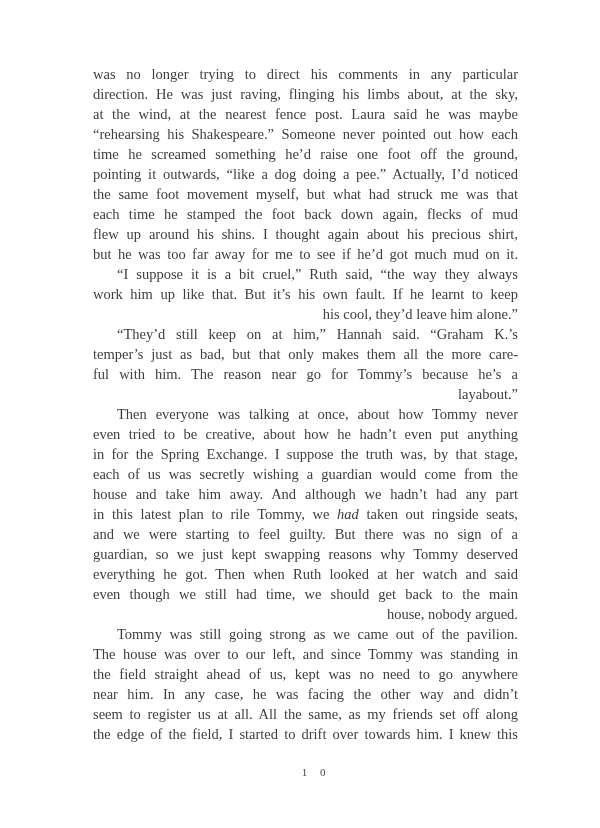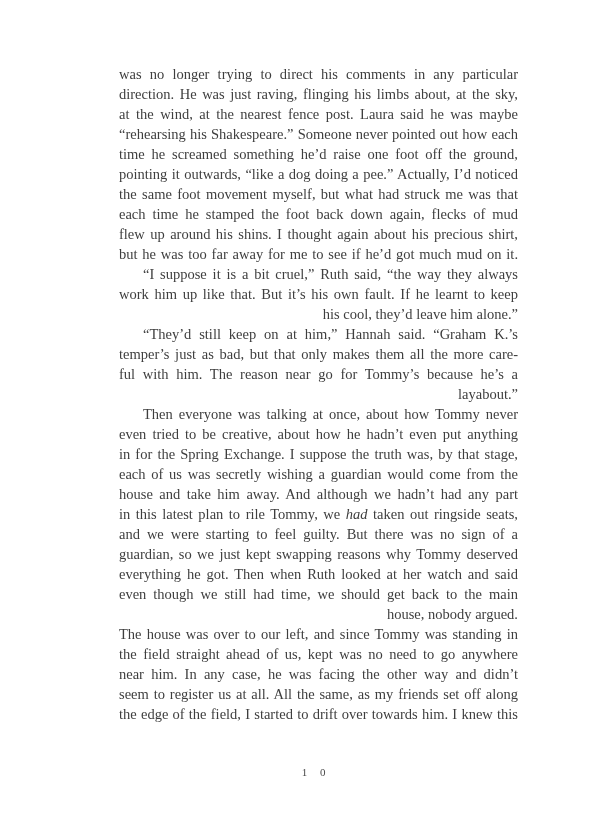--- a/index.html
+++ b/index.html
@@ -26,21 +26,20 @@
     font-size: 14.5px;
     line-height: 20px;
     height: 20px;
     overflow: hidden;
     text-align: right;
     white-space: normal;
   }
   .line.j {
     text-align: justify;
     text-align-last: justify;
-    margin-left: 26px;
   }
   .line.indent {
     text-indent: 24px;
   }
   .line .it {
     font-style: italic;
   }
   .page-number {
     position: absolute;
     left: 16px;
@@ -78,20 +77,21 @@
       <div class="line j">even tried to be creative, about how he hadn’t even put anything</div>
       <div class="line j">in for the Spring Exchange. I suppose the truth was, by that stage,</div>
       <div class="line j">each of us was secretly wishing a guardian would come from the</div>
       <div class="line j">house and take him away. And although we hadn’t had any part</div>
       <div class="line j"><span>in this latest plan to rile Tommy, we </span><span class="it">had</span><span> taken out ringside seats,</span></div>
       <div class="line j">and we were starting to feel guilty. But there was no sign of a</div>
       <div class="line j">guardian, so we just kept swapping reasons why Tommy deserved</div>
       <div class="line j">everything he got. Then when Ruth looked at her watch and said</div>
       <div class="line j">even though we still had time, we should get back to the main</div>
       <div class="line">house, nobody argued.</div>
+      <div class="line j indent">Tommy was still going strong as we came out of the pavilion.</div>
       <div class="line j">The house was over to our left, and since Tommy was standing in</div>
       <div class="line j">the field straight ahead of us, kept was no need to go anywhere</div>
       <div class="line j">near him. In any case, he was facing the other way and didn’t</div>
       <div class="line j">seem to register us at all. All the same, as my friends set off along</div>
       <div class="line j">the edge of the field, I started to drift over towards him. I knew this</div>
     </div>
   <div class="page-number">1 0</div>
 </div>
 
 </body></html>

